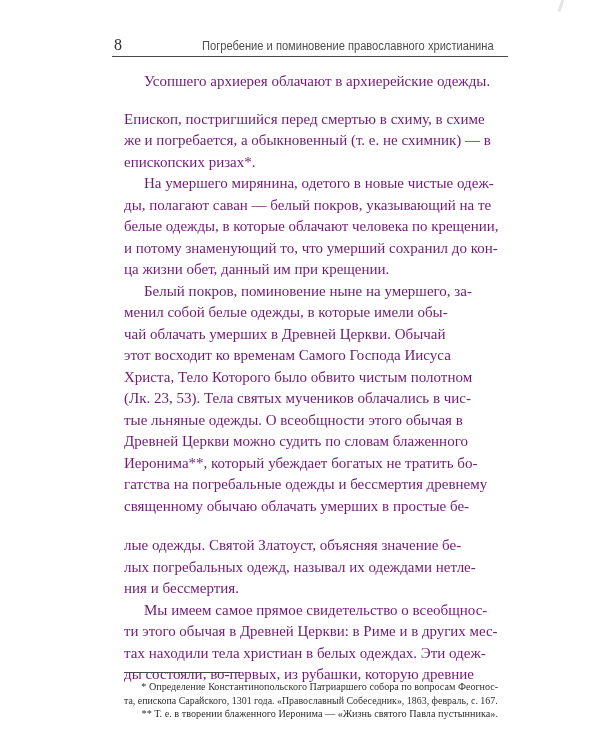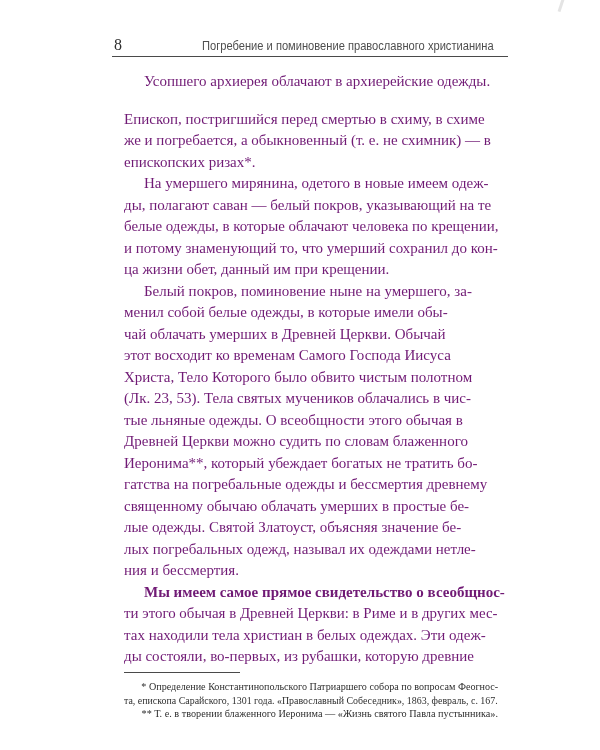--- a/index.html
+++ b/index.html
@@ -95,44 +95,44 @@
   <div class="header-rule"></div>
 
   <div class="body-text">
       <div>
         <div class="line first" style="word-spacing: 0px;">Усопшего архиерея облачают в архиерейские одежды.</div>
         <div class="line" style="word-spacing: 0px; margin-top: 16px;">Епископ, постригшийся перед смертью в схиму, в схиме</div>
         <div class="line" style="word-spacing: 0px;">же и погребается, а обыкновенный (т. е. не схимник) — в</div>
         <div class="line last">епископских ризах*.</div>
       </div>
       <div>
-        <div class="line first" style="word-spacing: 0px;">На умершего мирянина, одетого в новые имеем одеж-</div>
+        <div class="line first" style="word-spacing: 0px;">На умершего мирянина, одетого в новые чистые одеж-</div>
         <div class="line" style="word-spacing: 0px;">ды, полагают саван — белый покров, указывающий на те</div>
         <div class="line" style="transform: scaleX(0.994681);">белые одежды, в которые облачают человека по крещении,</div>
         <div class="line" style="word-spacing: 0px;">и потому знаменующий то, что умерший сохранил до кон-</div>
         <div class="line last">ца жизни обет, данный им при крещении.</div>
       </div>
       <div>
         <div class="line first" style="word-spacing: 0px;">Белый покров, поминовение ныне на умершего, за-</div>
         <div class="line" style="word-spacing: 0px;">менил собой белые одежды, в которые имели обы-</div>
         <div class="line" style="word-spacing: 0px;">чай облачать умерших в Древней Церкви. Обычай</div>
         <div class="line" style="word-spacing: 0px;">этот восходит ко временам Самого Господа Иисуса</div>
         <div class="line" style="word-spacing: 0px;">Христа, Тело Которого было обвито чистым полотном</div>
         <div class="line" style="word-spacing: 0px;">(Лк. 23, 53). Тела святых мучеников облачались в чис-</div>
         <div class="line" style="word-spacing: 0px;">тые льняные одежды. О всеобщности этого обычая в</div>
         <div class="line" style="word-spacing: 0px;">Древней Церкви можно судить по словам блаженного</div>
         <div class="line" style="word-spacing: 0px;">Иеронима**, который убеждает богатых не тратить бо-</div>
         <div class="line" style="word-spacing: 0px;">гатства на погребальные одежды и бессмертия древнему</div>
         <div class="line" style="word-spacing: 0px;">священному обычаю облачать умерших в простые бе-</div>
-        <div class="line" style="word-spacing: 0px;">лые одежды. Святой Златоуст, объясняя значение бе-</div>
+        <div class="line" style="word-spacing: 0px; margin-top: 18px;">лые одежды. Святой Златоуст, объясняя значение бе-</div>
         <div class="line" style="word-spacing: 0px;">лых погребальных одежд, называл их одеждами нетле-</div>
         <div class="line last">ния и бессмертия.</div>
       </div>
       <div>
-        <div class="line first" style="word-spacing: 0px; font-weight: bold;">Мы имеем самое прямое свидетельство о всеобщнос-</div>
+        <div class="line first" style="word-spacing: 0px;">Мы имеем самое прямое свидетельство о всеобщнос-</div>
         <div class="line" style="transform: scaleX(0.994681);">ти этого обычая в Древней Церкви: в Риме и в других мес-</div>
         <div class="line" style="word-spacing: 0px;">тах находили тела христиан в белых одеждах. Эти одеж-</div>
         <div class="line last">ды состояли, во-первых, из рубашки, которую древние</div>
       </div>
     </div>
 
   <div class="footnote-rule"></div>
   <div class="footnotes">
       <div>
         <div class="line first" style="transform: scaleX(0.963918);">* Определение Константинопольского Патриаршего собора по вопросам Феогнос-</div>

